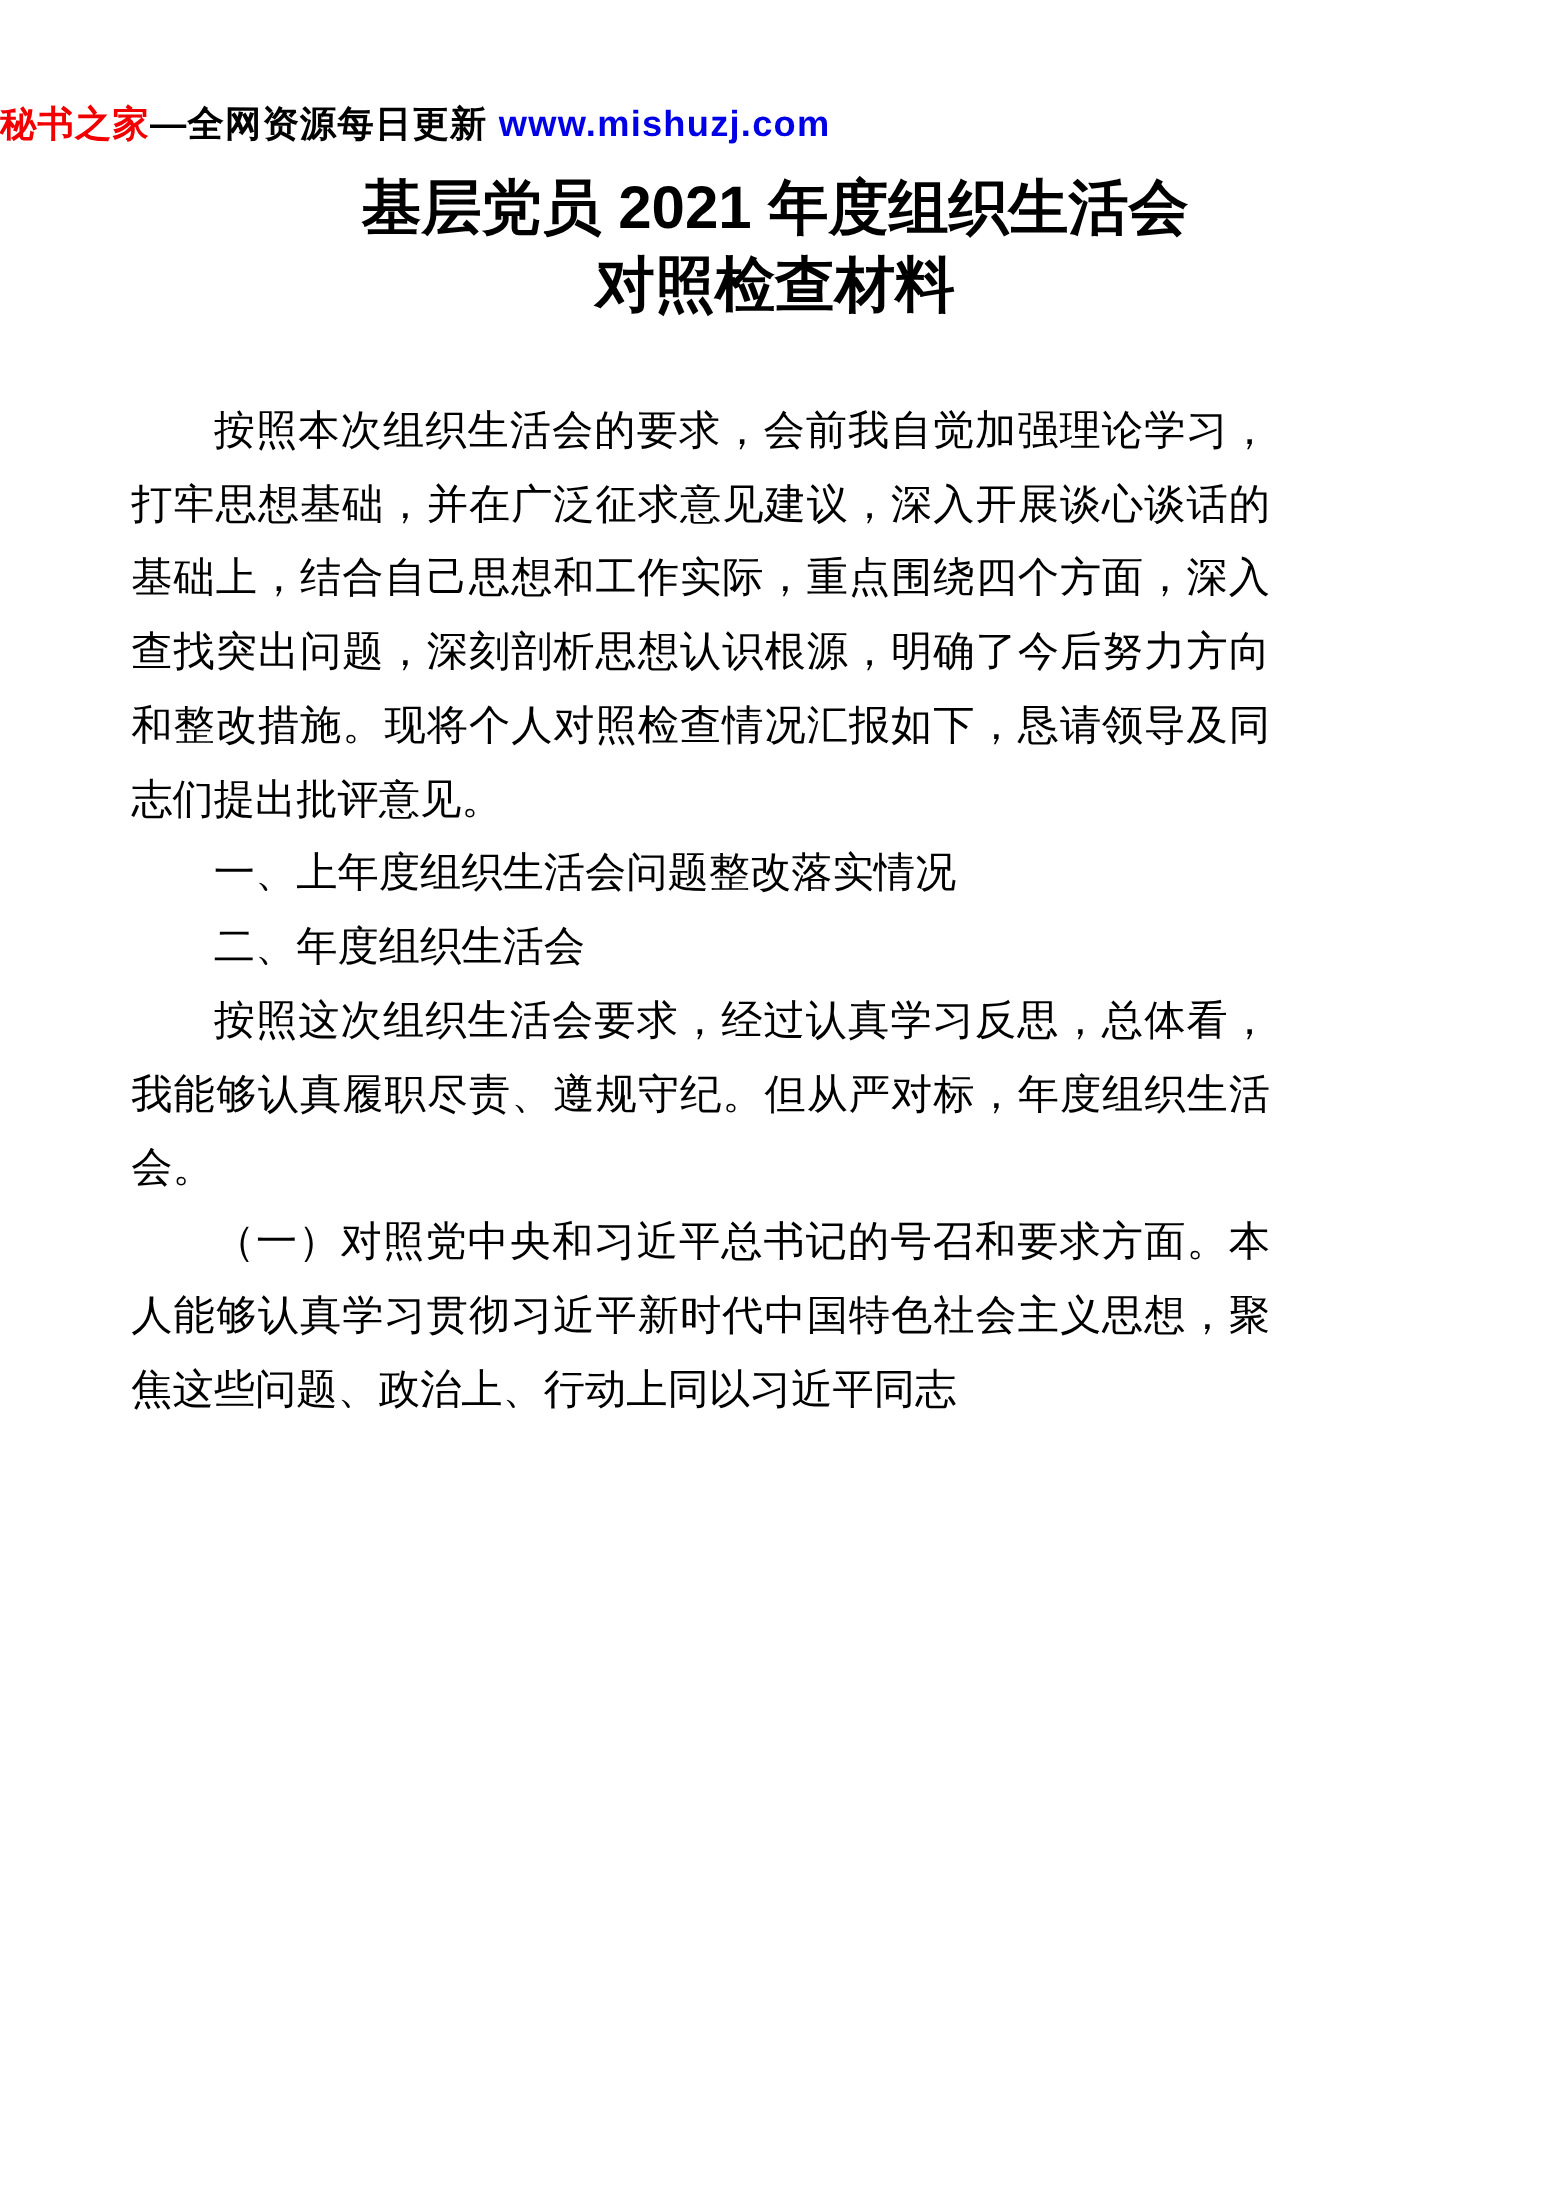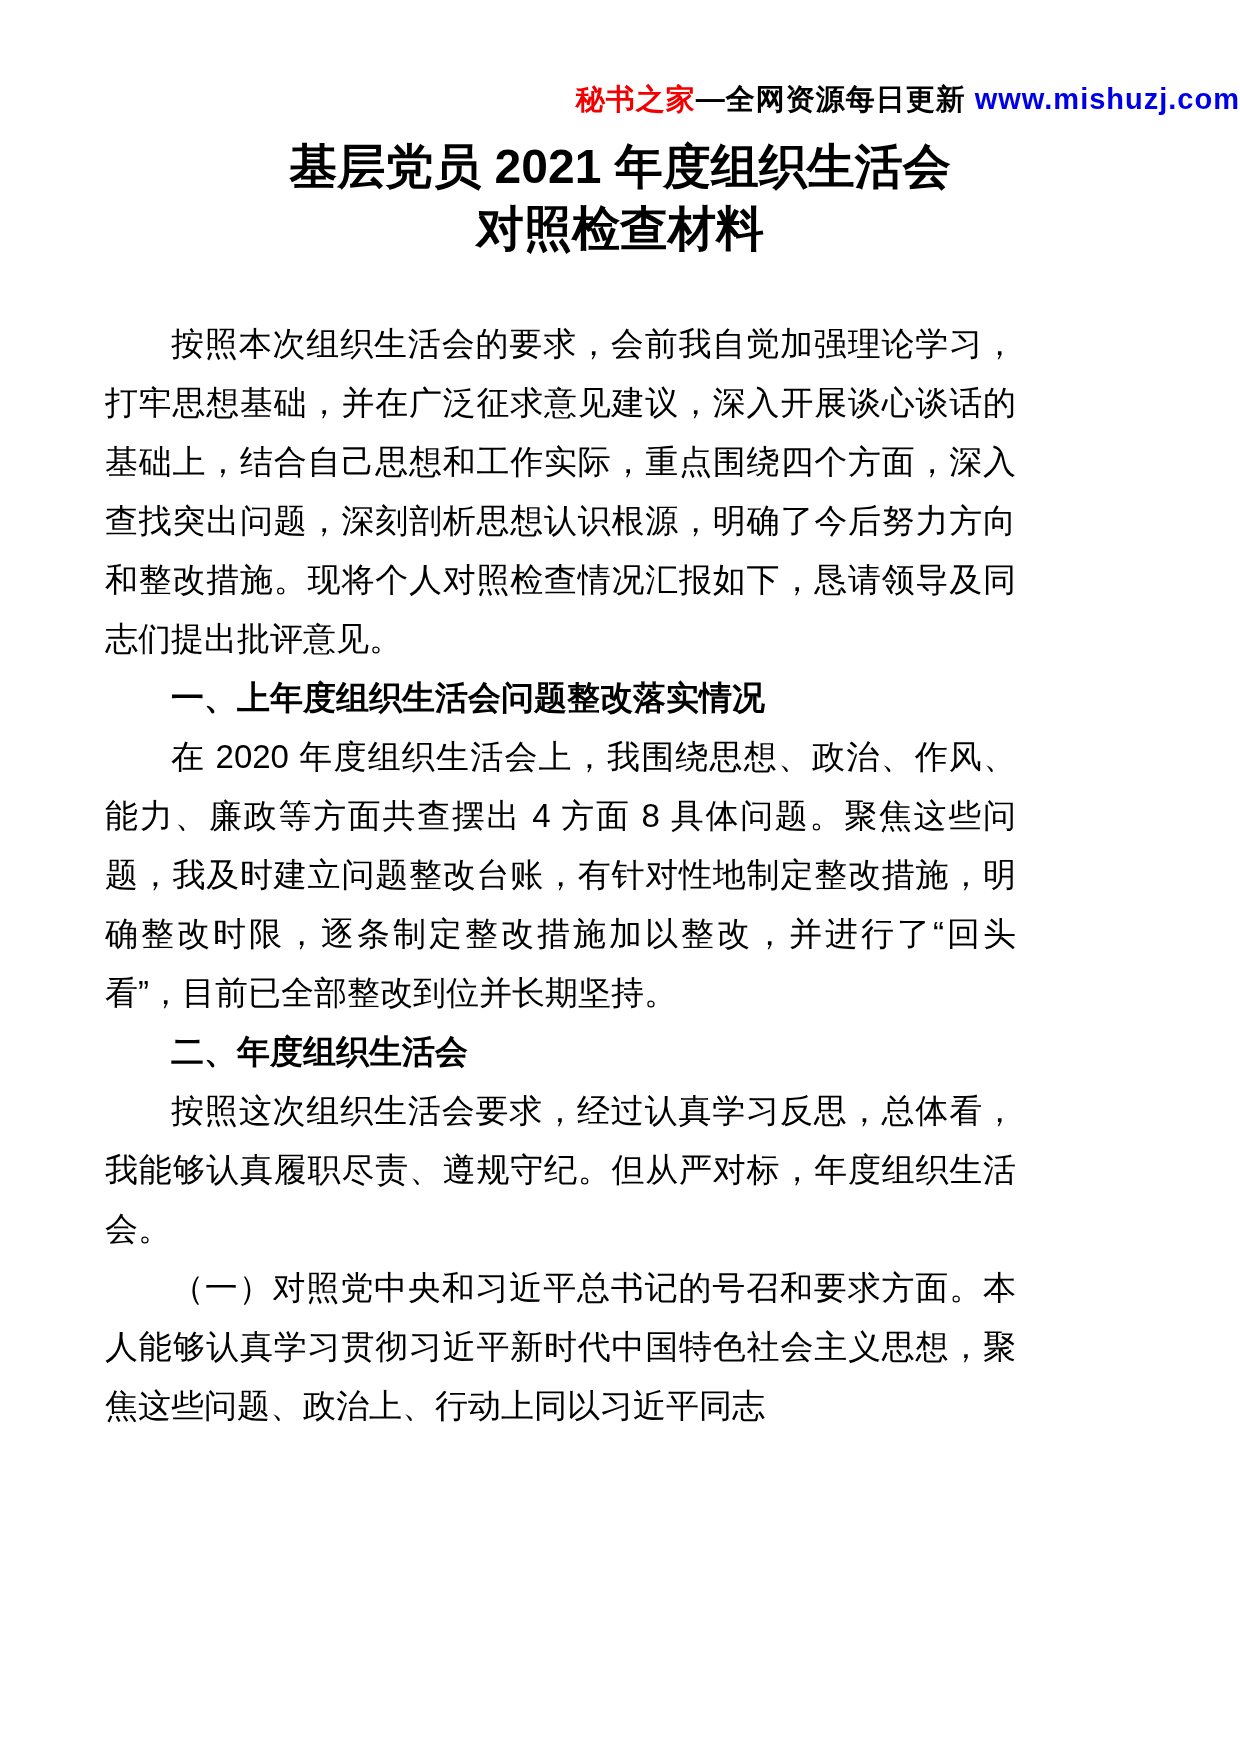--- a/index.html
+++ b/index.html
@@ -9,21 +9,21 @@
     width: 1240px;
     height: 1754px;
     margin: 0 auto;
     background: #ffffff;
     overflow: hidden;
     color: #000000;
     font-family: "Liberation Sans", "DejaVu Sans", sans-serif;
   }
   .doc-header {
     padding-top: 80px;
-    text-align: right;
+    text-align: left;
     font-size: 29px;
     font-weight: bold;
     letter-spacing: 1px;
     white-space: nowrap;
   }
   .doc-header .brand { color: #f20000; }
   .doc-header .sep { color: #000000; }
   .doc-header .tagline { color: #000000; }
   .doc-header .url { color: #0000e6; }
   .doc-title {
@@ -36,36 +36,35 @@
   .doc-title .title-line { display: block; }
   .doc-body {
     margin-top: 54px;
     padding: 0 224px 0 105px;
     font-size: 33px;
     line-height: 59px;
     text-align: justify;
     text-justify: inter-ideograph;
   }
   .doc-body p { text-indent: 2em; }
-  .doc-body p.heading-para { font-weight: bold; }
+  .doc-body p.heading-para { font-weight: normal; }
 </style>
 </head>
 <body>
 
 <div class="page">
 
   <div class="doc-header"><span class="brand">秘书之家</span><span class="sep">—</span><span class="tagline">全网资源每日更新 </span><span class="url">www.mishuzj.com</span></div>
 
   <h1 class="doc-title">
     <span class="title-line">基层党员 2021 年度组织生活会</span>
     <span class="title-line">对照检查材料</span>
   </h1>
 
   <div class="doc-body">
     <p class="body-para">按照本次组织生活会的要求，会前我自觉加强理论学习，打牢思想基础，并在广泛征求意见建议，深入开展谈心谈话的基础上，结合自己思想和工作实际，重点围绕四个方面，深入查找突出问题，深刻剖析思想认识根源，明确了今后努力方向和整改措施。现将个人对照检查情况汇报如下，恳请领导及同志们提出批评意见。</p>
     <p class="heading-para">一、上年度组织生活会问题整改落实情况</p>
-    <p class="body-para">在 2020 年度组织生活会上，我围绕思想、政治、作风、能力、廉政等方面共查摆出 4 方面 8 具体问题。聚焦这些问题，我及时建立问题整改台账，有针对性地制定整改措施，明确整改时限，逐条制定整改措施加以整改，并进行了“回头看”，目前已全部整改到位并长期坚持。</p>
     <p class="heading-para">二、年度组织生活会</p>
     <p class="body-para">按照这次组织生活会要求，经过认真学习反思，总体看，我能够认真履职尽责、遵规守纪。但从严对标，年度组织生活会。</p>
     <p class="body-para">（一）对照党中央和习近平总书记的号召和要求方面。本人能够认真学习贯彻习近平新时代中国特色社会主义思想，聚焦这些问题、政治上、行动上同以习近平同志</p>
   </div>
 
 </div>
 
 </body></html>

